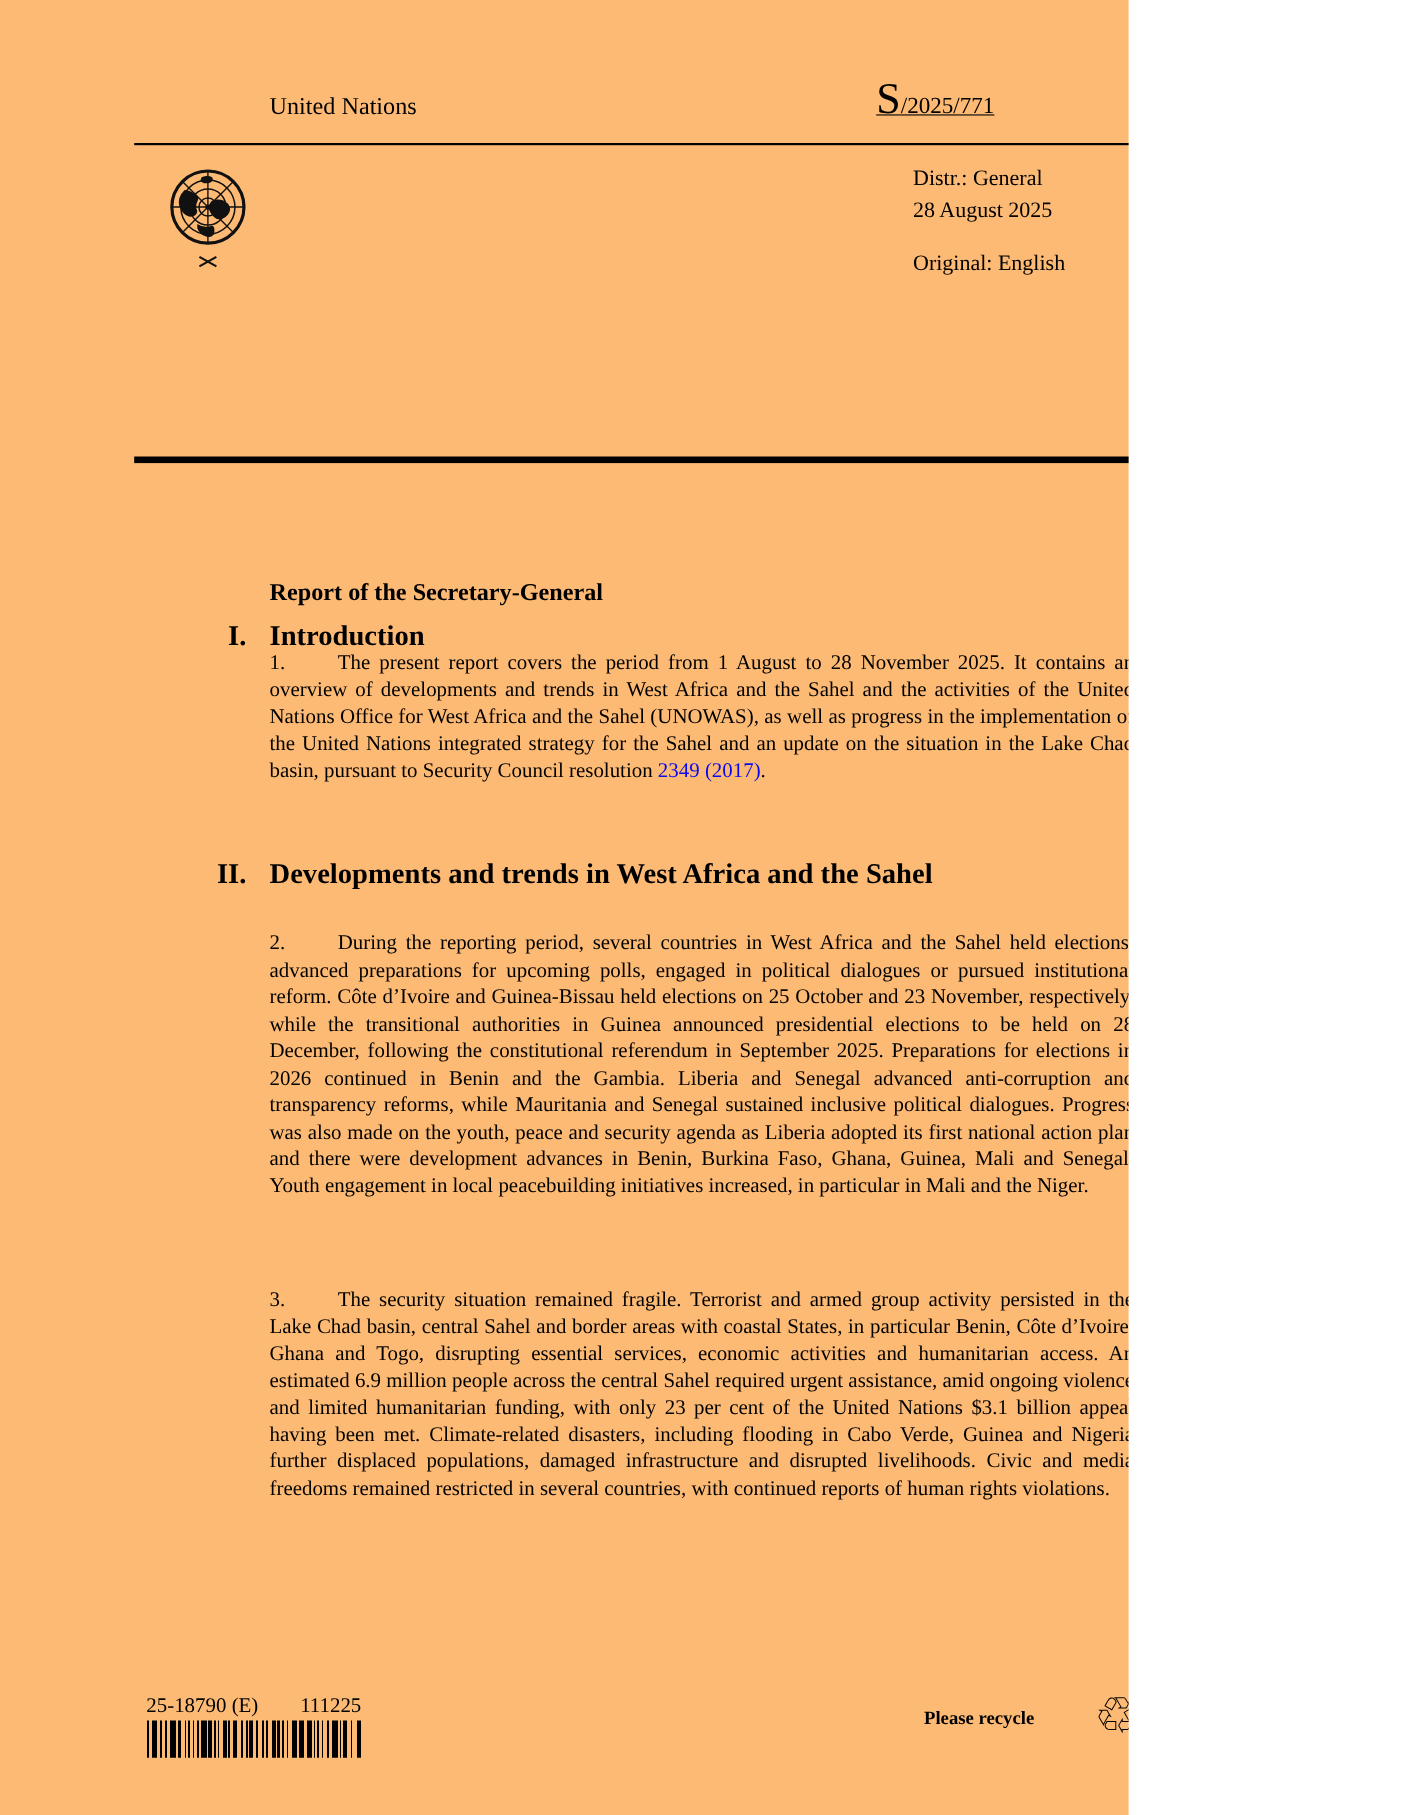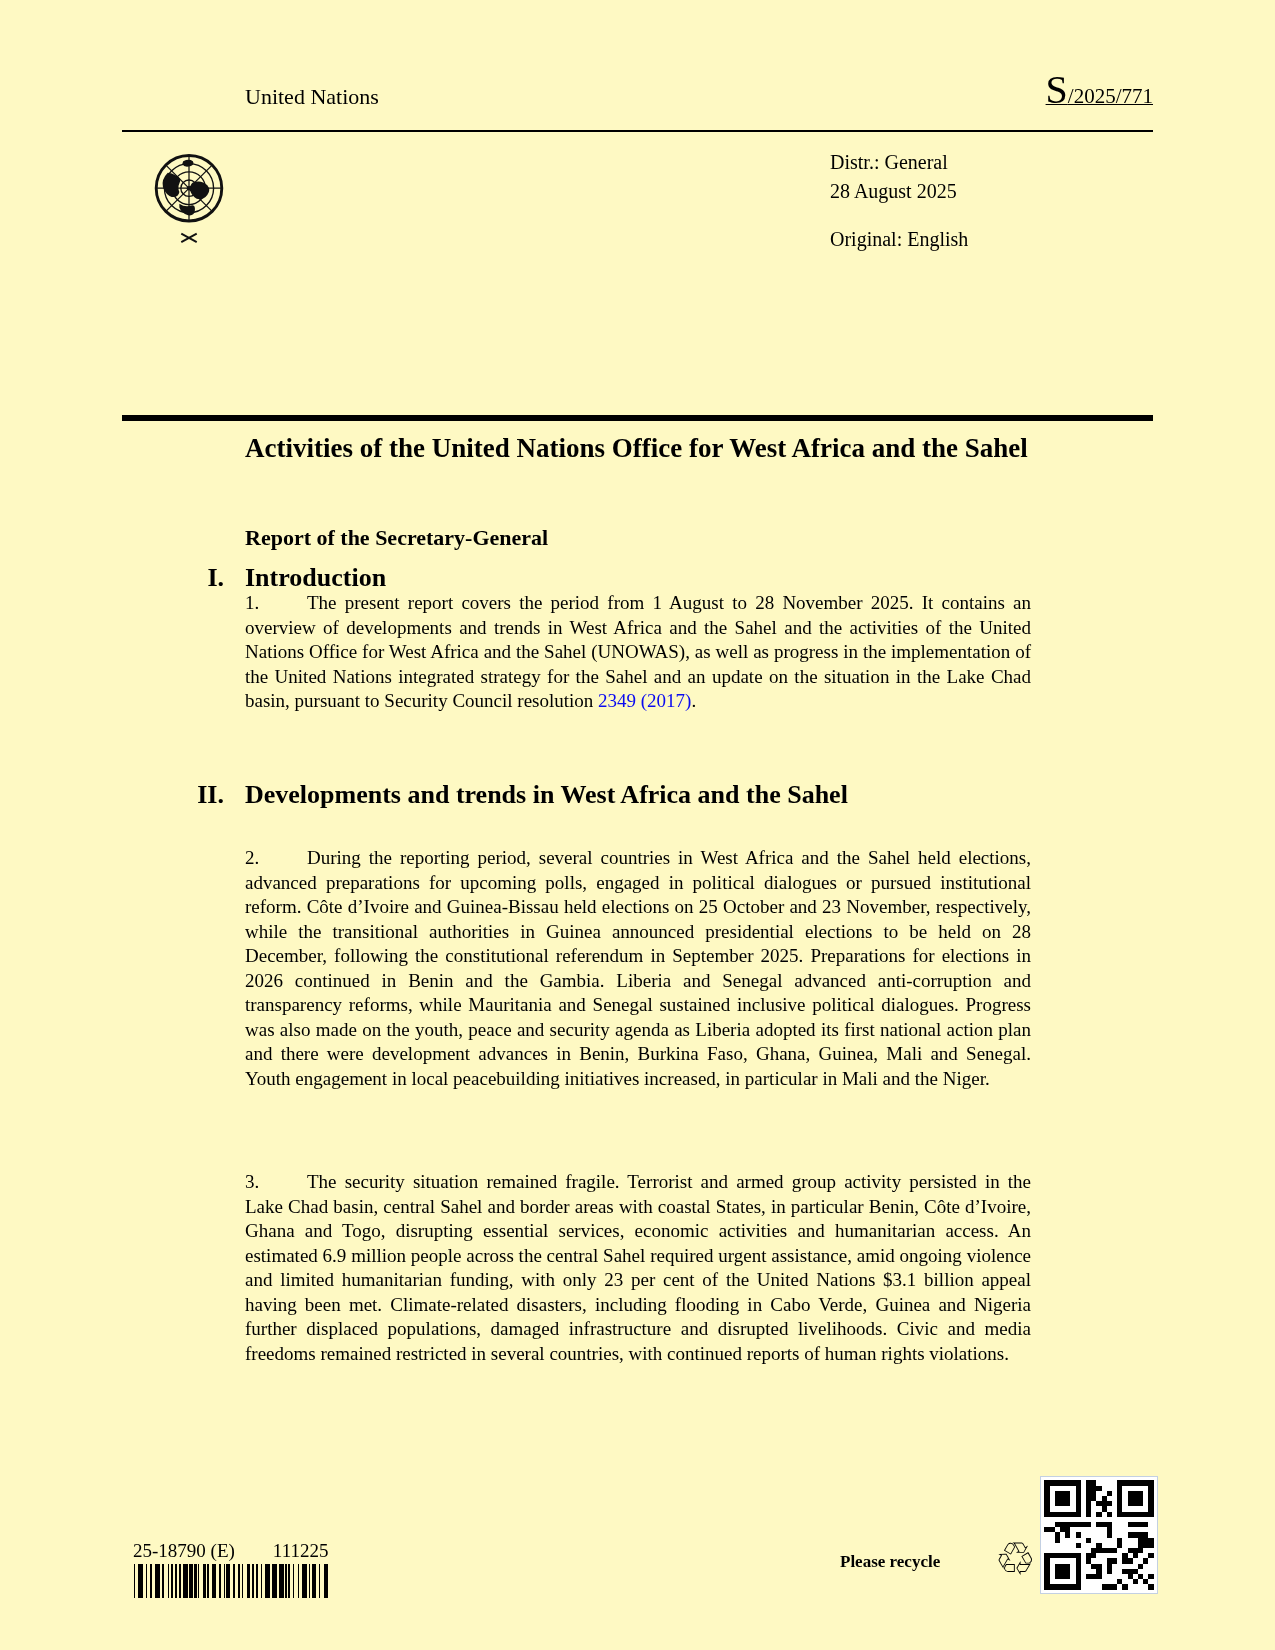--- a/index.html
+++ b/index.html
@@ -1,16 +1,16 @@
 <!DOCTYPE html>
 <html><head>
 <meta charset="utf-8">
 <style>
   html,body{margin:0;padding:0;background:#ffffff;}
-  .page{position:relative;width:1275px;height:1650px;background:#fef9c3;overflow:hidden;
+  .page{position:relative;width:1026px;height:1650px;background:#fdba74;overflow:hidden;
         font-family:"Liberation Serif","DejaVu Serif",serif;color:#000;}
 
   
   .org-name{position:absolute;left:245px;top:84px;font-size:22px;}
   .doc-symbol{position:absolute;right:122px;top:66px;white-space:nowrap;text-decoration:underline;}
   .doc-symbol .big{font-size:40px;}
   .doc-symbol .small{font-size:21px;}
   .header-rule{position:absolute;left:122px;top:130px;width:1031px;height:2px;background:#000;}
   .emblem{position:absolute;left:129px;top:140px;width:120px;height:108px;}
   .organ-name{position:absolute;left:245px;top:132px;font-size:35px;font-weight:700;letter-spacing:0.5px;}
@@ -111,21 +111,20 @@
   </div>
 
 
   <div class="distr-block">
     <div>Distr.: General</div>
     <div>28 August 2025</div>
     <div class="original">Original: English</div>
   </div>
 
   <div class="main-rule"></div>
-  <div class="doc-title">Activities of the United Nations Office for West Africa and the Sahel</div>
   <div class="doc-subtitle">Report of the Secretary-General</div>
 
   <div class="section sec-1">
     <span class="numeral">I.</span>
     <span>Introduction</span>
   </div>
 
   <p class="para para-1"><span class="pnum">1.</span><span>The present report covers the period from 1 August to 28 November 2025. It contains an overview of developments and trends in West Africa and the Sahel and the activities of the United Nations Office for West Africa and the Sahel (UNOWAS), as well as progress in the implementation of the United Nations integrated strategy for the Sahel and an update on the situation in the Lake Chad basin, pursuant to Security Council resolution </span><a class="res-link" href="#" style="color: rgb(10, 10, 240);">2349 (2017)</a><span>.</span></p>
 
   <div class="section sec-2">

